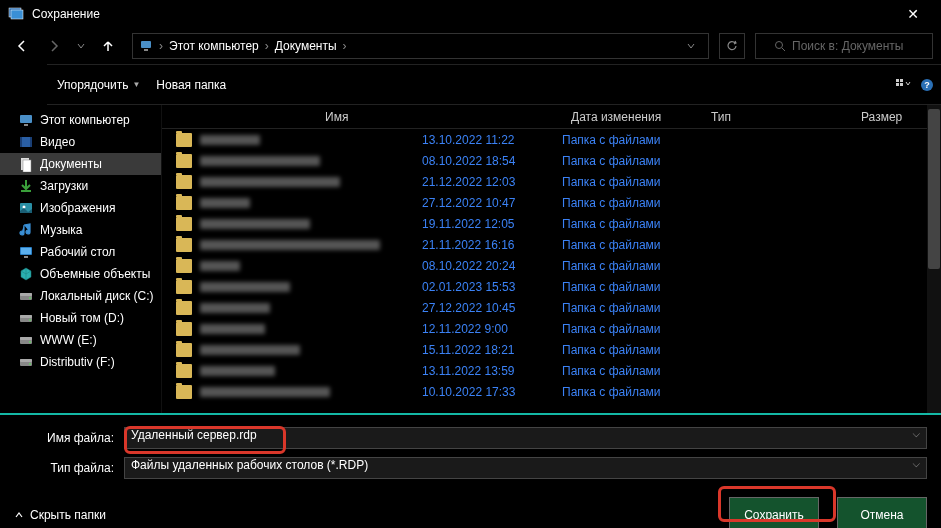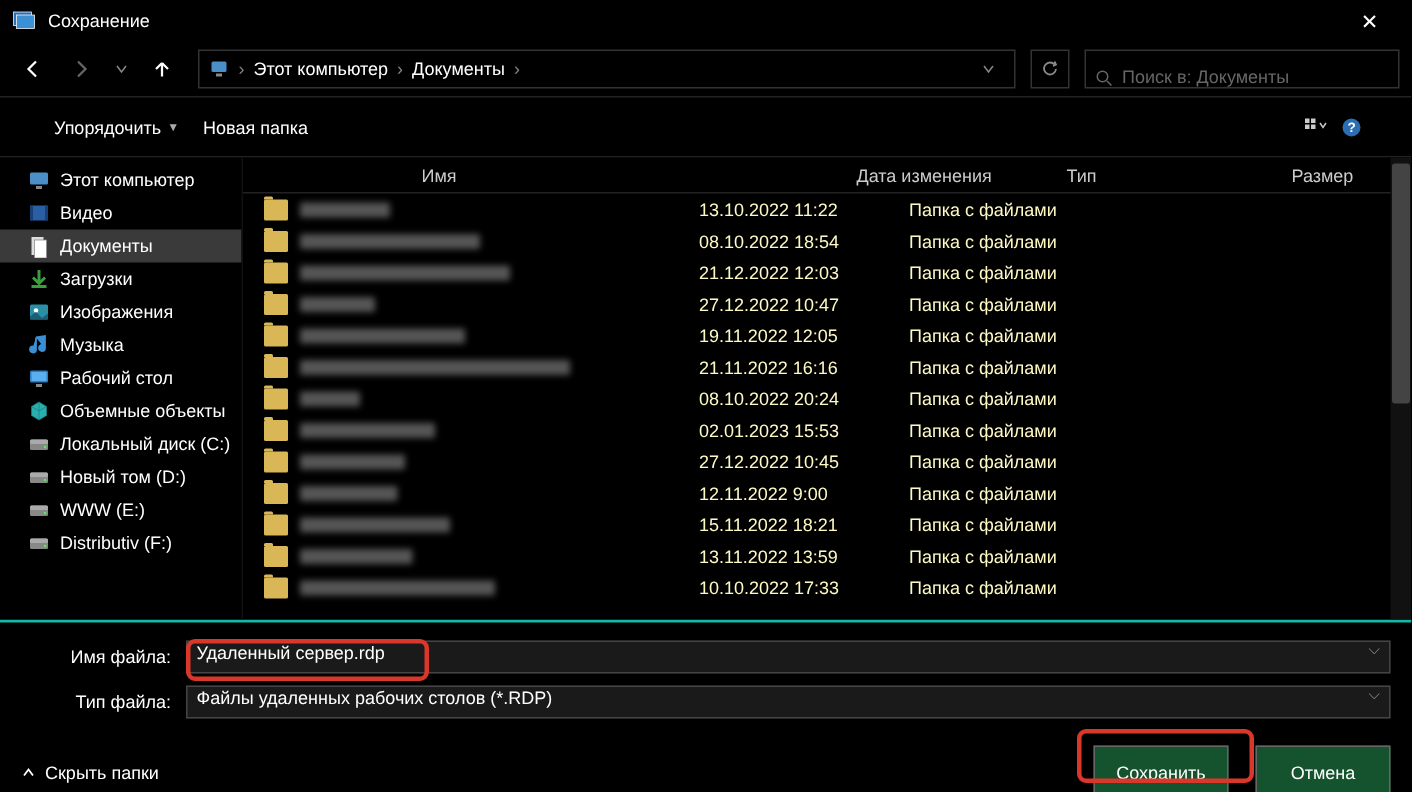--- a/index.html
+++ b/index.html
@@ -13,47 +13,47 @@
 .navbar { height:36px; display:flex; align-items:center; padding:4px 8px; gap:4px; }
 .navbtn { width:28px; height:24px; display:flex; align-items:center; justify-content:center; color:#888; cursor:pointer; }
 .navbtn.active { color:#fff; }
 .navbtn.small { width:18px; }
 .address { flex:1; height:26px; display:flex; align-items:center; border:1px solid #333; padding:0 6px; margin:0 6px; background:#000; }
 .address .crumb { color:#fff; padding:0 4px; cursor:pointer; }
 .address .sep { color:#888; padding:0 2px; }
 .address .spacer { flex:1; }
 .address .drop { color:#888; padding:0 6px; cursor:pointer; }
 .refresh { width:26px; height:26px; border:1px solid #333; display:flex; align-items:center; justify-content:center; color:#888; cursor:pointer; margin-right:6px; }
-.search { width:210px; height:26px; border:1px solid #333; display:flex; align-items:flex-end; padding:0 6px; background:#000; }
+.search { width:178px; height:26px; border:1px solid #333; display:flex; align-items:center; padding:0 18px; background:#000; }
 .search input { flex:1; background:transparent; border:none; color:#fff; font-size:12px; outline:none; }
 .search input::placeholder { color:#666; }
 .search .sicon { color:#666; margin-right:6px; }
 
-.toolbar { height:41px; display:flex; align-items:center; padding:0 28px; border-top:1px solid #222; border-bottom:1px solid #222; background:#000; }
+.toolbar { height:41px; display:flex; align-items:center; padding:0 2px; border-top:1px solid #222; border-bottom:1px solid #222; background:#000;margin-left:47px; }
 .tbtn { padding:4px 8px; color:#fff; font-size:12px; cursor:pointer; display:flex; align-items:center; gap:4px; }
 .tbtn .arrow { font-size:8px; color:#aaa; }
 .toolbar .spacer { flex:1; }
 .viewbtn { width:24px; height:24px; display:flex; align-items:center; justify-content:center; color:#fff; cursor:pointer; }
 
 .mainarea { display:flex; height:308px; }
 
 .sidebar { width:162px; background:#000; overflow-y:auto; border-right:1px solid #111; padding:4px 0; }
 .sitem { height:22px; display:flex; align-items:center; padding:0 6px 0 18px; color:#fff; font-size:12px; cursor:pointer; gap:6px; white-space:nowrap; overflow:hidden; }
 .sitem.selected { background:#3a3a3a; }
 .sitem .sicon { width:16px; height:16px; flex-shrink:0; }
 
 .filelist { flex:1; background:#000; position:relative; overflow:hidden; }
 .fheader { height:24px; display:flex; align-items:center; border-bottom:1px solid #222; font-size:12px; color:#ccc; padding-left:14px;justify-content:flex-end; }
 .fheader .col { cursor:pointer; }
 .col-name { width:246px; }
-.col-date { width:140px;margin-left:44px; }
+.col-date { width:140px; }
 .col-type { width:150px; }
 .col-size { width:80px; }
 .frows { overflow-y:auto; height:284px; }
-.frow { height:21px; display:flex; align-items:center; padding-left:14px; font-size:12px; color:#fef9c3; cursor:pointer; }
+.frow { height:21px; display:flex; align-items:center; padding-left:14px; font-size:12px; color:#3b82f6; cursor:pointer; }
 .frow .fic { width:16px; height:14px; background:#d9b757; border-radius:1px; margin-right:8px; flex-shrink:0; position:relative; }
 .frow .fic::before { content:''; position:absolute; top:-2px; left:0; width:6px; height:2px; background:#d9b757; border-radius:1px 1px 0 0; }
 .frow .blur { background:#555; height:10px; border-radius:1px; filter:blur(2px); }
 .frow .cname { width:222px; display:flex; align-items:center; }
 .scrollbar { position:absolute; right:0; top:0; bottom:0; width:14px; background:#111; }
 .scrollthumb { position:absolute; right:1px; top:4px; width:12px; height:160px; background:#444; border-radius:2px; }
 
 .bottom { border-top:2px solid #14b8a6; padding:12px 14px 0 14px; }
 .formrow { display:flex; align-items:center; margin-bottom:8px; gap:10px; }
 .formrow label { width:100px; text-align:right; font-size:12px; color:#fff; }

